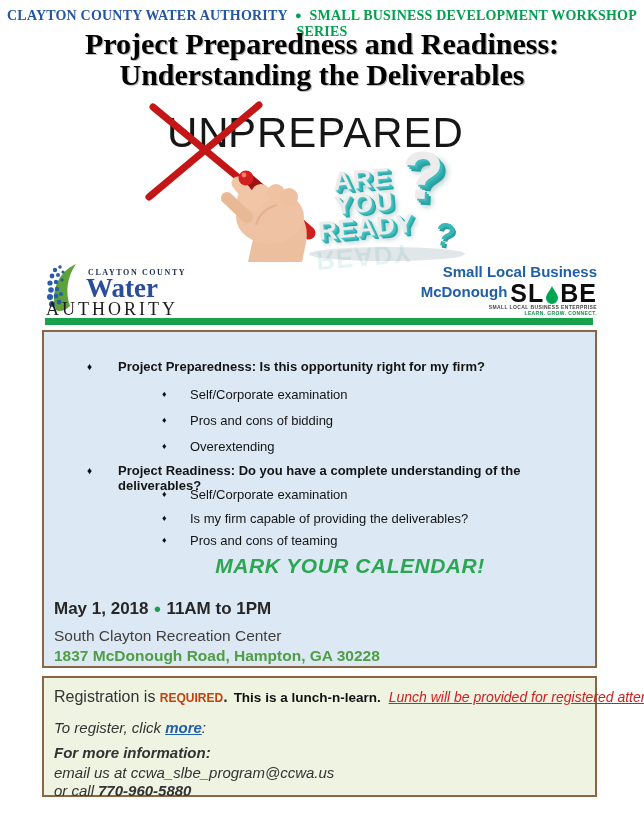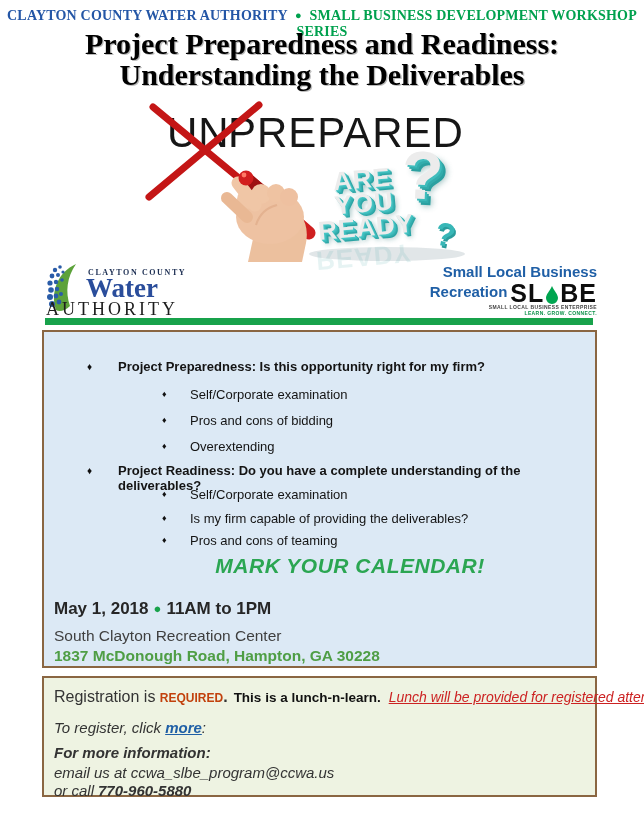--- a/index.html
+++ b/index.html
@@ -191,21 +191,21 @@
     </g>
   </svg>
   <div class="ccwa-county">CLAYTON COUNTY</div>
   <div class="ccwa-water">Water</div>
   <div class="ccwa-authority">AUTHORITY</div>
 </div>
 
 <div class="slbe">
   <div class="slbe-l1">Small Local Business</div>
   <div class="slbe-l2">
-    <span>Recreation</span>
+    <span>McDonough</span>
     <span class="slbe-acro">SL</span>
     <svg class="slbe-drop" width="12" height="19" viewBox="0 0 12 19">
       <path d="M6 1 C8.5 6.5 12 9.5 12 13 A6 6 0 1 1 0 13 C0 9.5 3.5 6.5 6 1 Z" fill="#00a550"></path>
     </svg>
     <span class="slbe-acro">BE</span>
   </div>
   <div class="slbe-tags">
     <div class="slbe-tag1">SMALL LOCAL BUSINESS ENTERPRISE</div>
     <div class="slbe-tag2">LEARN. GROW. CONNECT.</div>
   </div>

